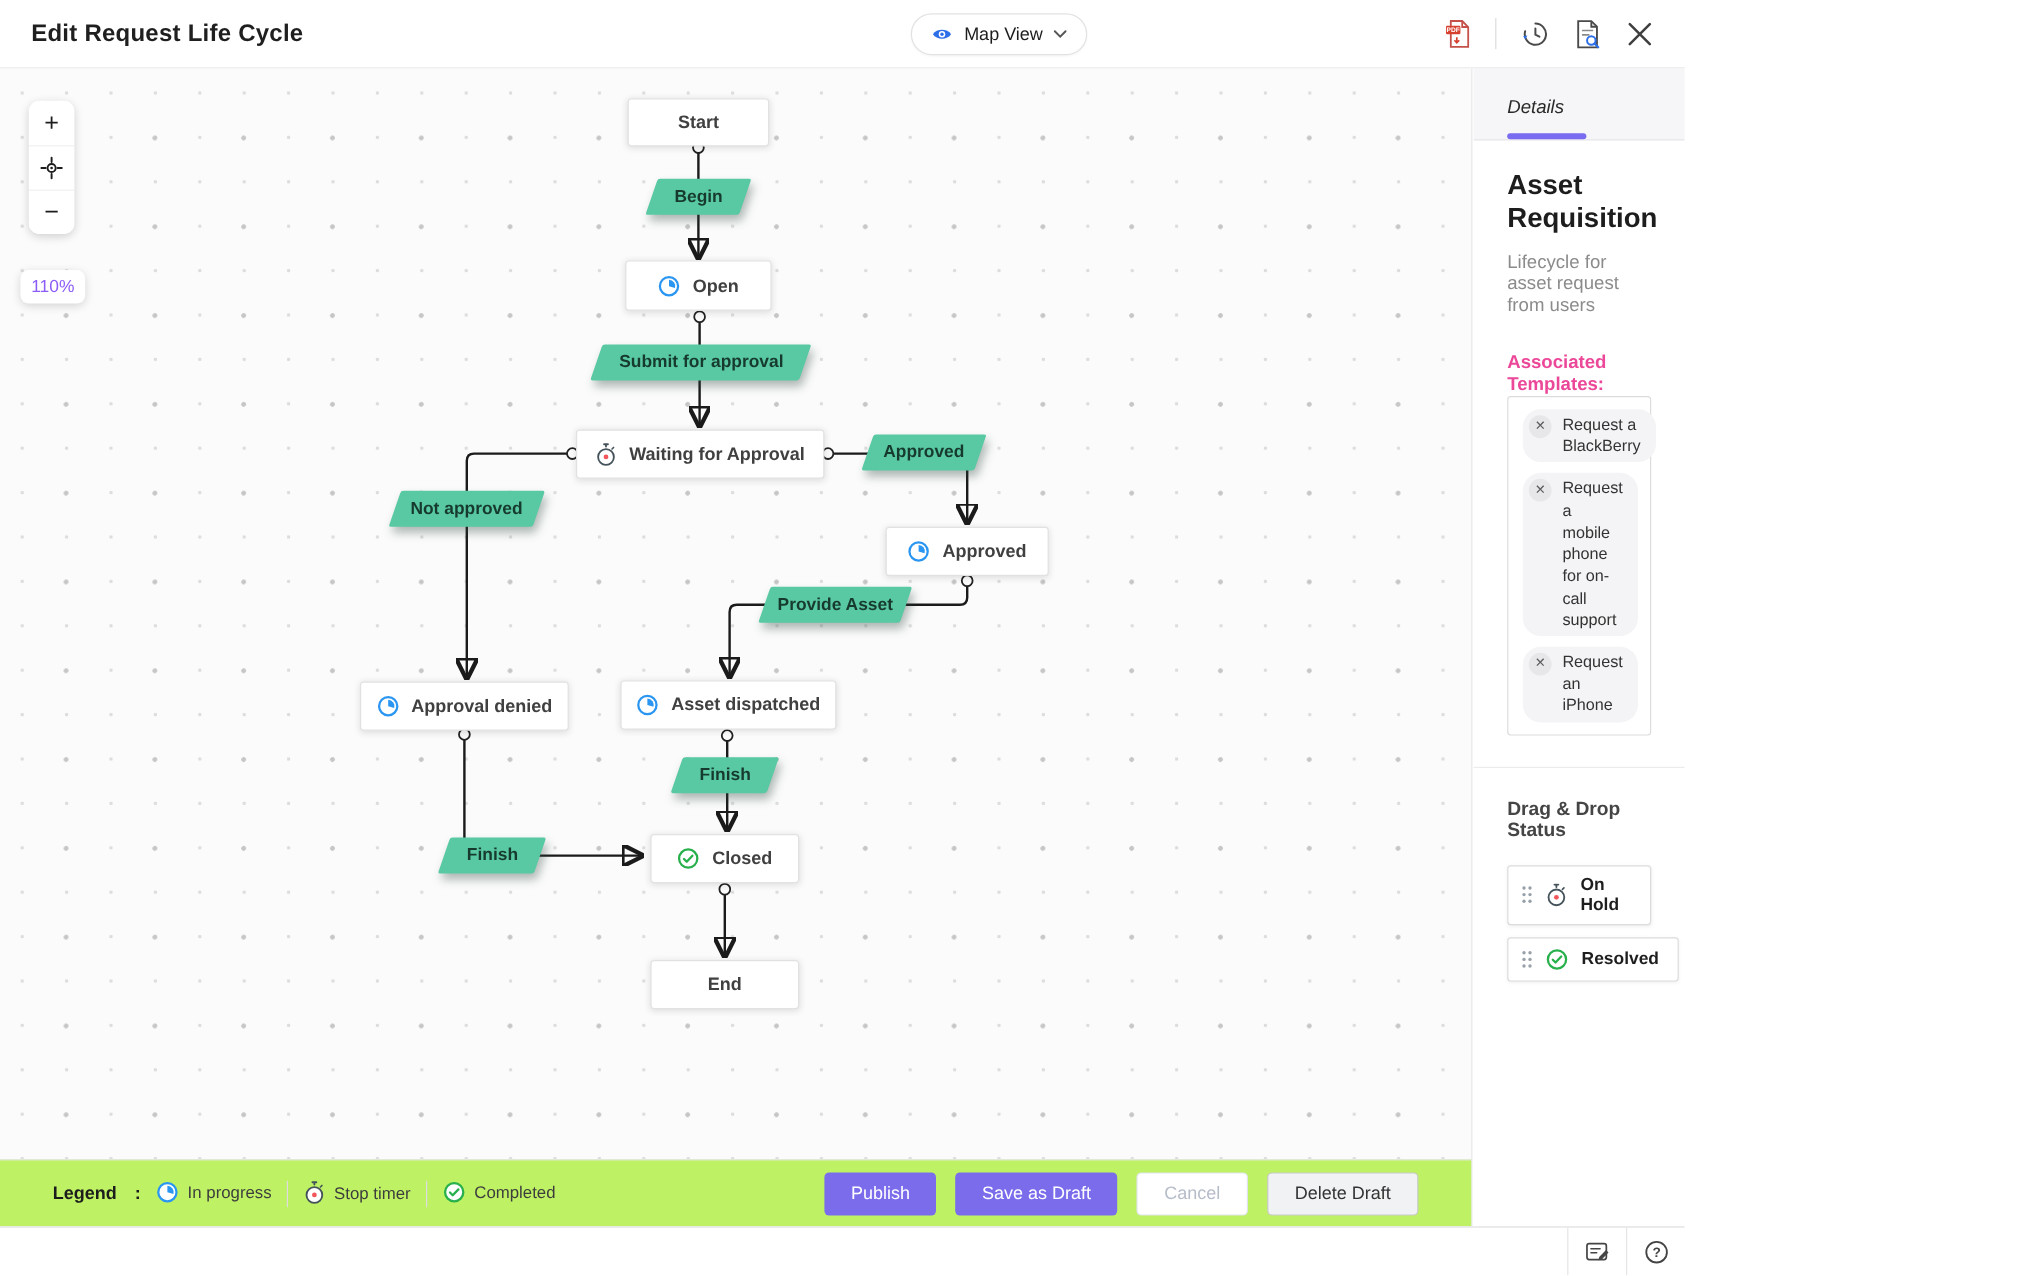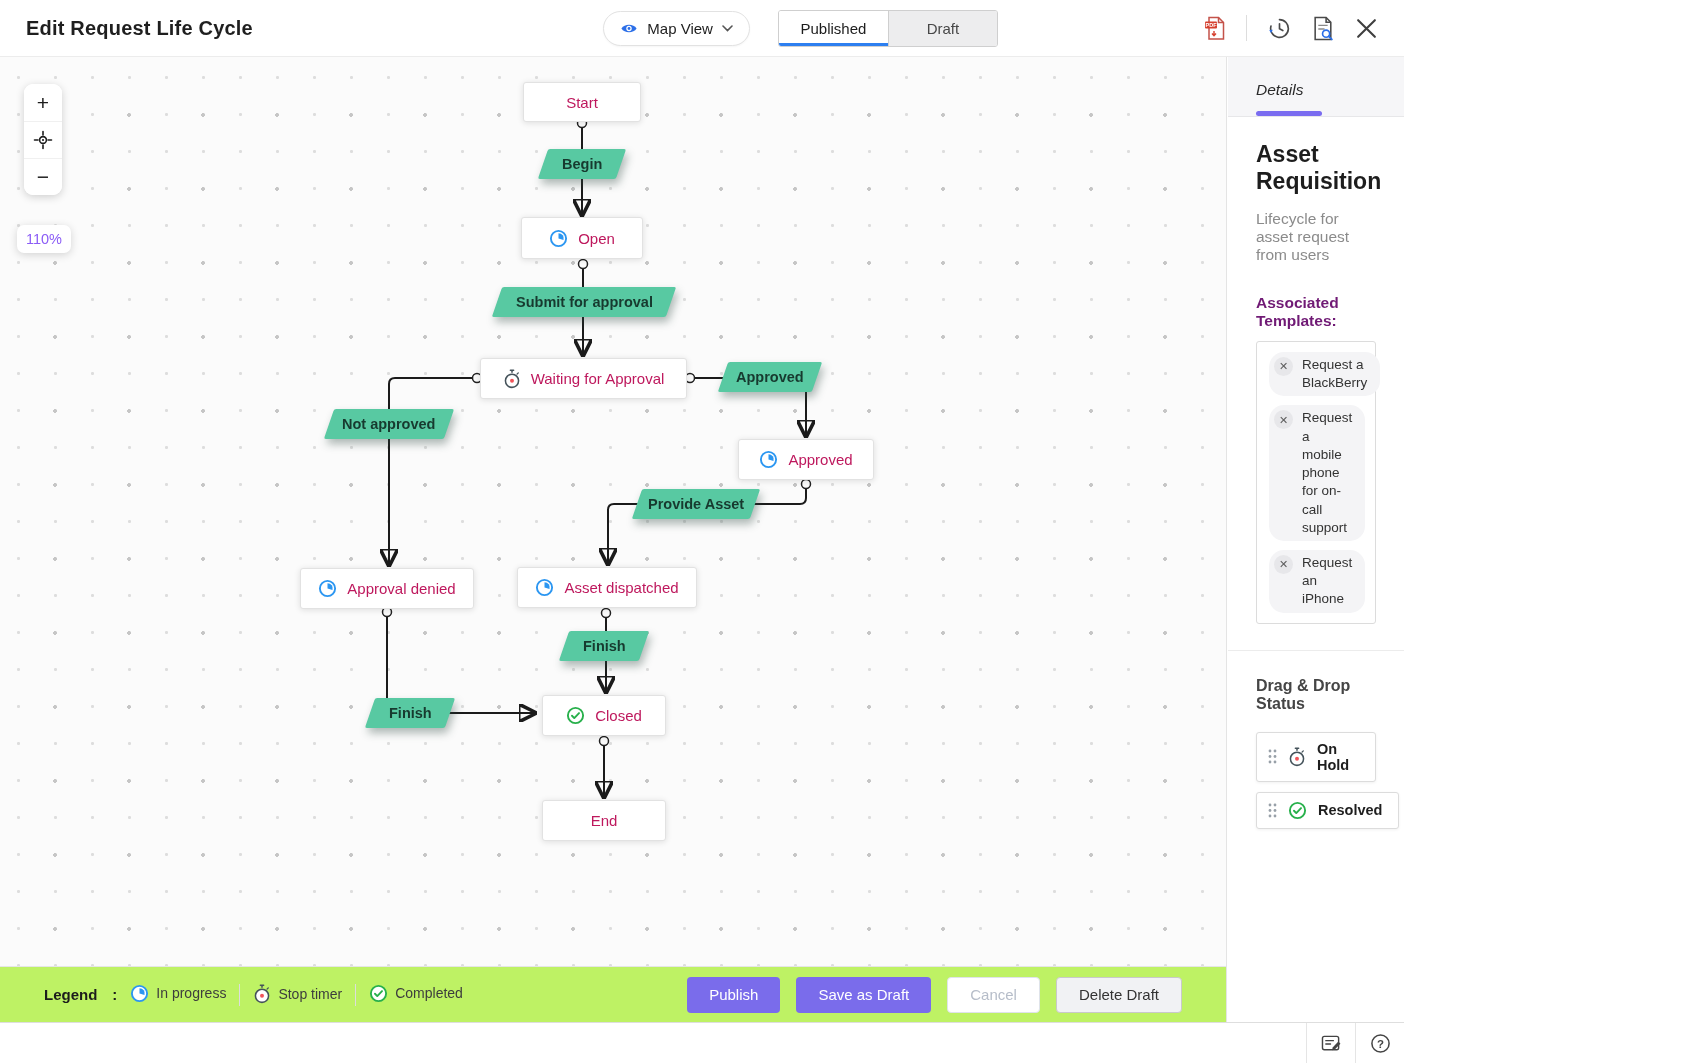--- a/index.html
+++ b/index.html
@@ -29,21 +29,21 @@
             background-image: radial-gradient(circle,#c6c6c6 1.7px, transparent 2.1px),
                               radial-gradient(circle,#dddddd 1.3px, transparent 1.7px);
             background-size: 74px 74px, 37px 37px; background-position: 18px 21px, 0 2px; }
   .edges-svg { position:absolute; left:0; top:0; }
   .edges-svg path { stroke:#1b1b1b; stroke-width:2; fill:none; }
   .edges-svg .port { fill:#fbfbfb; stroke:#222; stroke-width:1.5; }
 
   
   .status-node { position:absolute; background:#fff; border:1px solid #e2e2e2; border-radius:3px;
                  box-shadow:0 1px 6px rgba(0,0,0,.12); display:flex; align-items:center; justify-content:center;
-                 gap:10px; font-size:15px; font-weight:400; color:#be185d; cursor:pointer; z-index:5; }
+                 gap:10px; font-size:15px; font-weight:700; color:#404040; cursor:pointer; z-index:5; }
   .node-icon { display:flex; align-items:center; }
   .transition { position:absolute; background:#58c9a2; transform:skewX(-19deg); border-radius:2px;
                 box-shadow:4px 5px 8px rgba(45,70,62,.38); display:flex; align-items:center; justify-content:center;
                 cursor:pointer; z-index:6; }
   .transition span { transform:skewX(19deg); font-size:14.5px; font-weight:600; color:#173a2f; white-space:nowrap; }
 
   
   .zoom-stack { position:absolute; left:24px; top:27px; width:38px; background:#fff; border-radius:9px;
                 box-shadow:0 2px 8px rgba(0,0,0,.18); z-index:10; overflow:hidden; }
   .zoom-btn { width:100%; height:37px; display:flex; align-items:center; justify-content:center; background:#fff;
@@ -69,21 +69,21 @@
   
   .side-panel { position:absolute; left:1228px; right:0; top:57px; bottom:41px; background:#fff; }
   .panel-tabs { background:#f6f6f8; border-bottom:1px solid #e7e7e9; height:60px; display:flex; align-items:flex-end;
                 padding-left:28px; }
   .tab { display:flex; flex-direction:column; gap:12px; cursor:pointer; }
   .tab .tab-label { font-size:15.5px; color:#2a2a2a; padding-top:16px;font-style:italic; }
   .tab .tab-underline { height:5px; width:66px; background:#7a6cf0; border-radius:3px; }
   .panel-body { padding:24px 28px; }
   .panel-title { font-size:23px; font-weight:bold; color:#1d1d1d; margin-bottom:15px; }
   .panel-subtitle { font-size:15.5px; color:#8b8b8b; margin-bottom:30px; }
-  .section-label { font-size:15.5px; font-weight:bold; color:#701a75; margin-bottom:11px; }
+  .section-label { font-size:15.5px; font-weight:bold; color:#ec4899; }
   .templates-box { border:1px solid #dcdcdc; border-radius:3px; padding:10px 12px; display:flex; flex-direction:column;
                    gap:9px; align-items:flex-start; margin-bottom:26px; }
   .chip { display:flex; align-items:flex-start; gap:9px; background:#f4f4f6; border-radius:15px; padding:4px 13px 4px 5px;
           font-size:13.5px; color:#333; line-height:1.35; max-width:276px; }
   .chip .chip-x { flex:none; width:19px; height:19px; border-radius:50%; background:#e7e7ea; color:#5d5d5d; font-size:11px;
                   display:flex; align-items:center; justify-content:center; cursor:pointer; margin-top:1px; }
   .panel-divider { border:none; border-top:1px solid #ececec; margin:0 -28px 26px; }
   .drag-label { font-size:16px; font-weight:600; color:#454545; margin-bottom:19px; }
   .drag-list { display:flex; flex-direction:column; gap:10px; align-items:flex-start; }
   .drag-card { display:flex; align-items:center; gap:11px; background:#fff; border:1px solid #dcdcdc; border-radius:3px;
@@ -111,24 +111,20 @@
             <circle cx="8" cy="6" r="2.5" fill="#fff"></circle>
             <circle cx="8" cy="6" r="1.3" fill="#2c6fe8"></circle>
           </svg>
       </span>
       <span class="label">Map View</span>
       <span style="display:flex">
         <svg width="11" height="7" viewBox="0 0 11 7">
             <polyline points="1,1 5.5,5.5 10,1" fill="none" stroke="#555" stroke-width="1.6" stroke-linecap="round"></polyline>
           </svg>
       </span>
-    </div>
-    <div class="segmented">
-      <div class="seg active">Published</div>
-      <div class="seg inactive">Draft</div>
     </div>
     <div class="spacer2"></div>
     <div class="top-icons">
       <button class="icon-btn">
         <svg width="22" height="25" viewBox="0 0 22 25">
             <path d="M5 1.5 h9.5 l5 5 V23 H5 Z" fill="#fff" stroke="#c4524a" stroke-width="1.5"></path>
             <path d="M14.5 1.5 v5 h5" fill="none" stroke="#c4524a" stroke-width="1.5"></path>
             <rect x="1" y="5.5" width="12" height="7" rx="1" fill="#d6402f"></rect>
             <text x="7" y="10.8" font-size="5.5" font-weight="bold" fill="#fff" text-anchor="middle" font-family="Liberation Sans,sans-serif">PDF</text>
             <path d="M10 15 v4 M8 17.5 l2 2.2 2-2.2" fill="none" stroke="#d6402f" stroke-width="1.4"></path>

